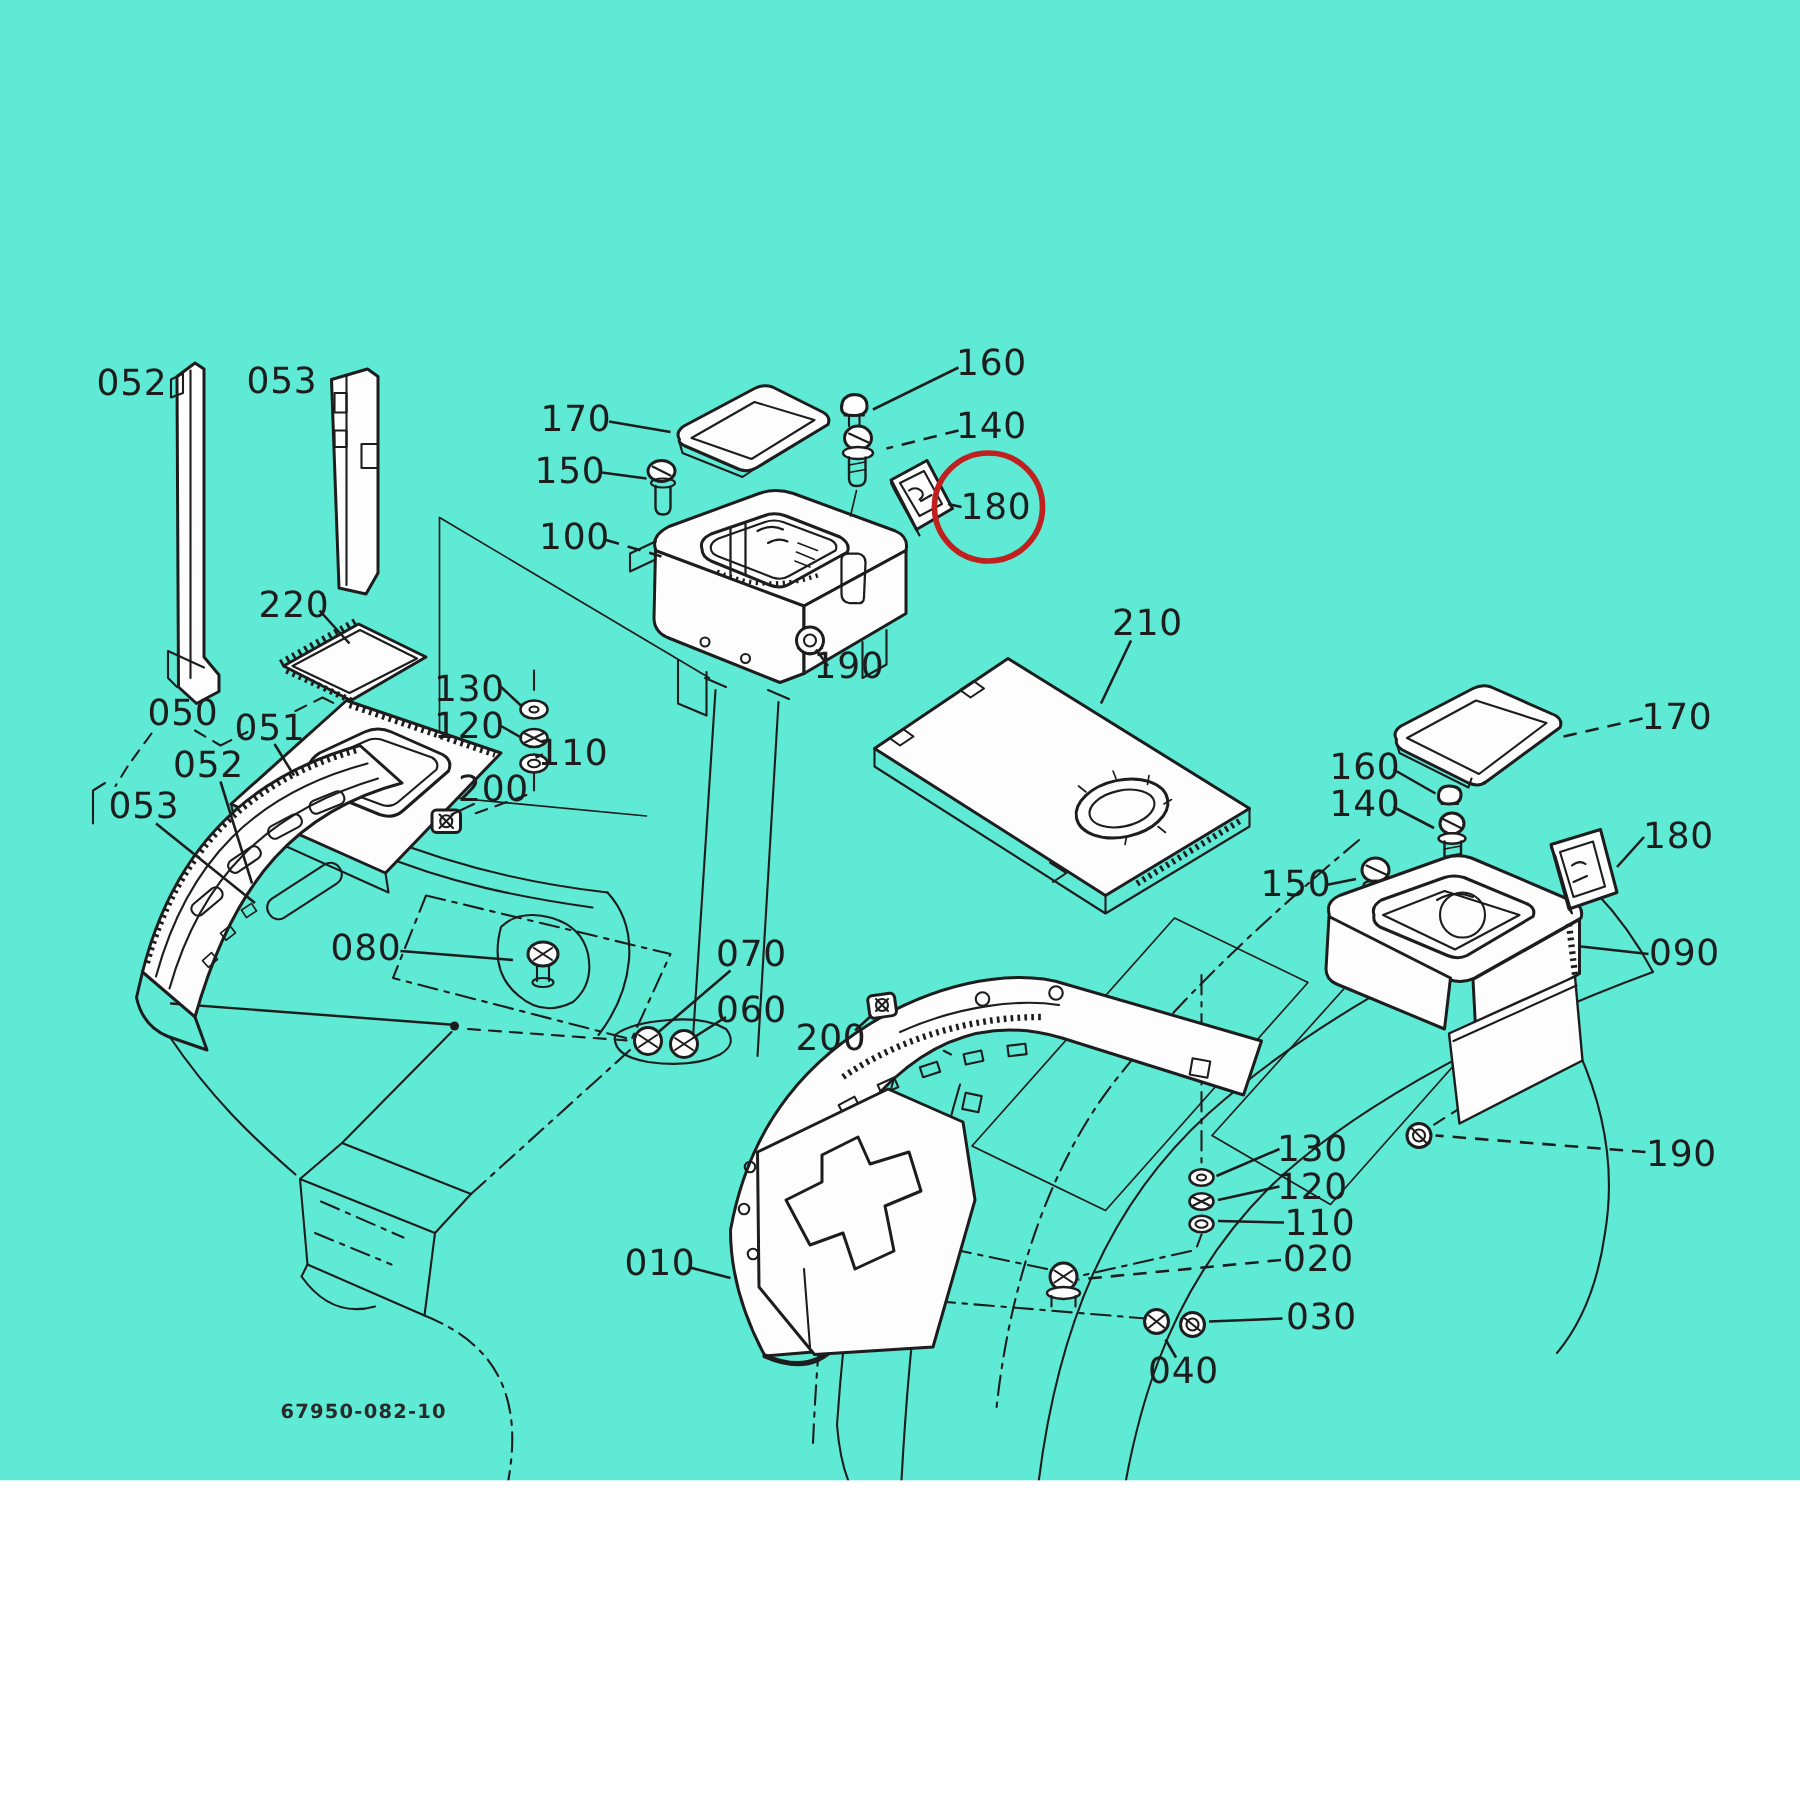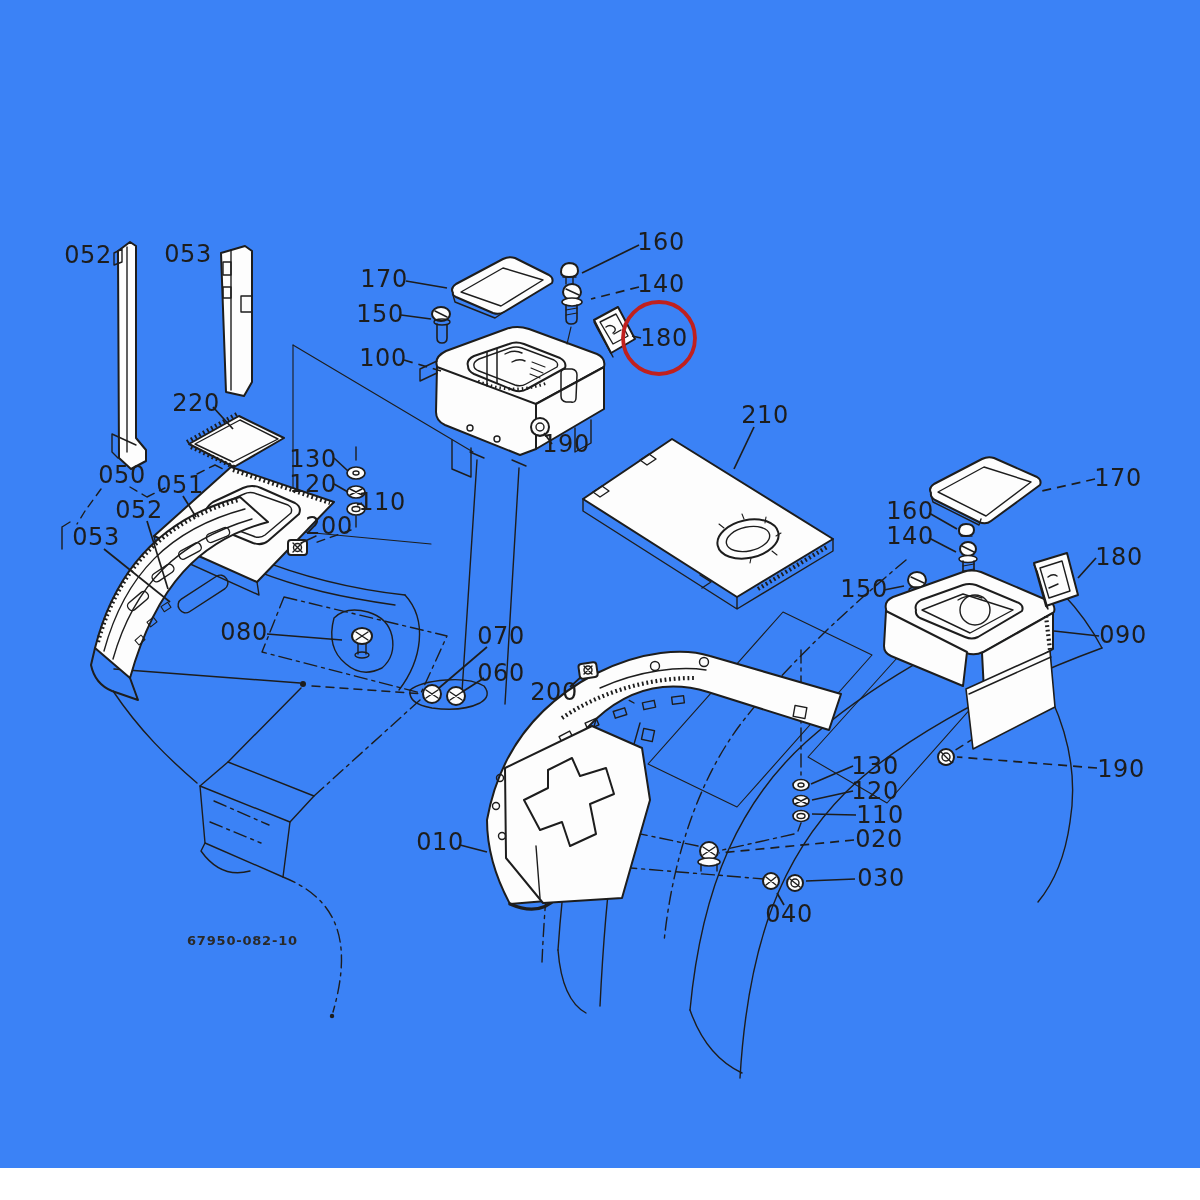--- a/index.html
+++ b/index.html
@@ -1,16 +1,16 @@
 <!DOCTYPE html>
 <html><head>
 <meta charset="utf-8">
 <style>
   html,body{margin:0;padding:0;background:#ffffff;}
-  .sheet{position:relative;width:1200px;height:1168px;background:#3b82f6;overflow:hidden;
+  .sheet{position:relative;width:1200px;height:987px;background:#5eead4;overflow:hidden;
          font-family:"DejaVu Sans","Liberation Sans",sans-serif;}
   svg{position:absolute;left:0;top:0;}
   .plbl{font-family:"DejaVu Sans","Liberation Sans",sans-serif;font-size:24px;fill:#1d1d1d;
         text-anchor:middle;letter-spacing:0.5px;}
   .dnum{font-family:"DejaVu Sans","Liberation Sans",sans-serif;font-size:13px;fill:#2a2a2a;
         letter-spacing:0.8px;font-weight:bold;}
   .t{stroke-width:1.4;}
   .t2{stroke-width:1.1;}
   .ds{stroke-dasharray:8 6;}
   .dd{stroke-dasharray:13 5 3 5;}

